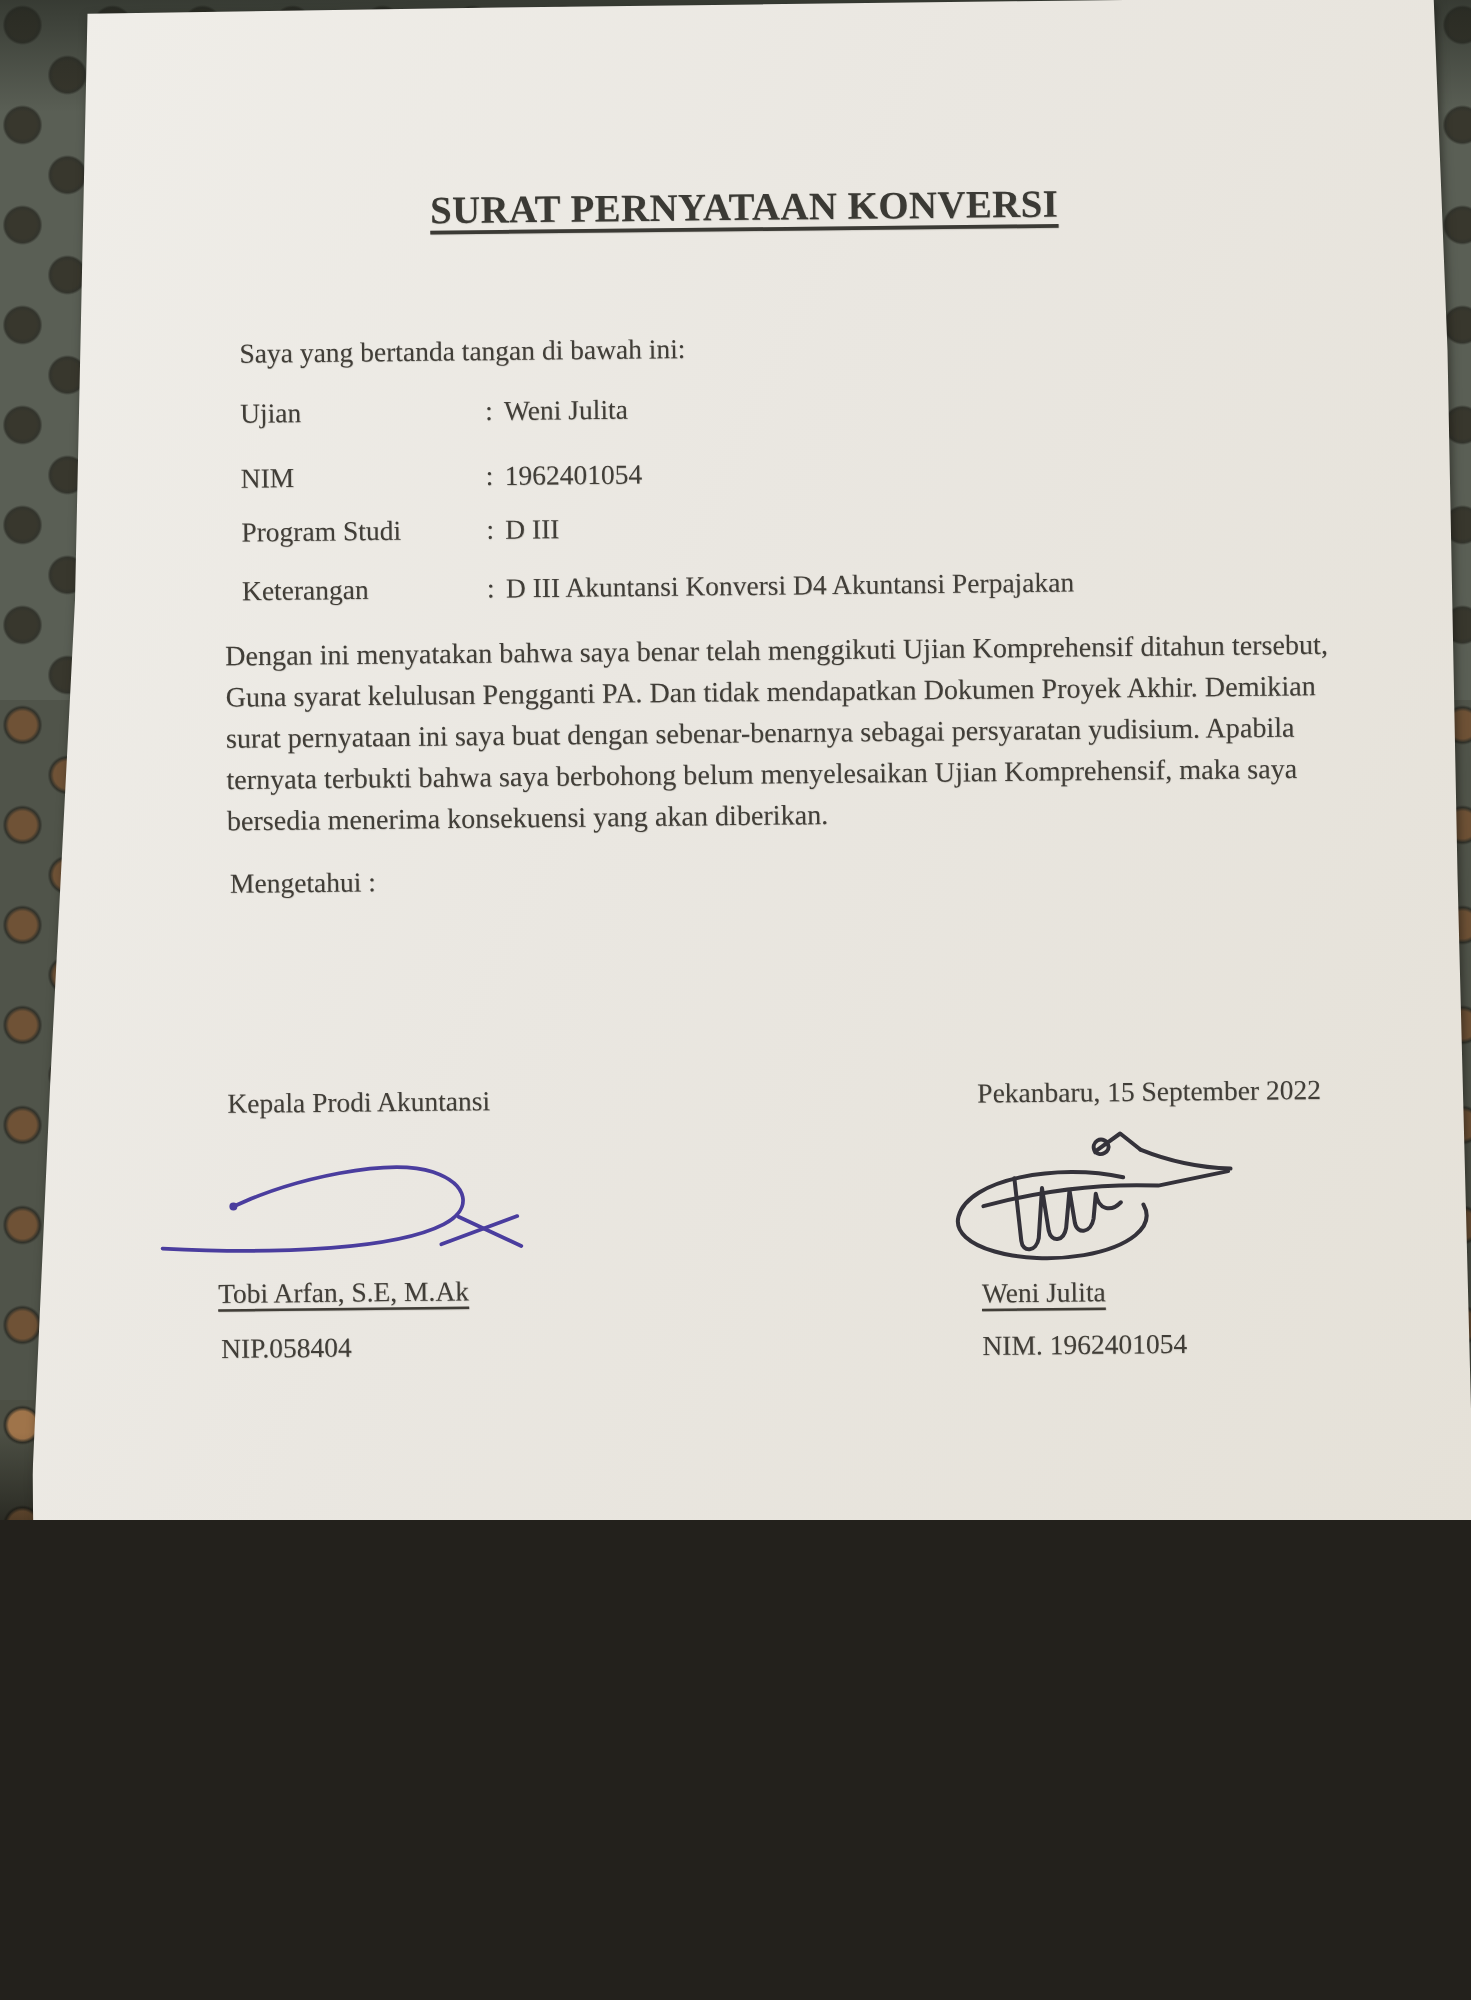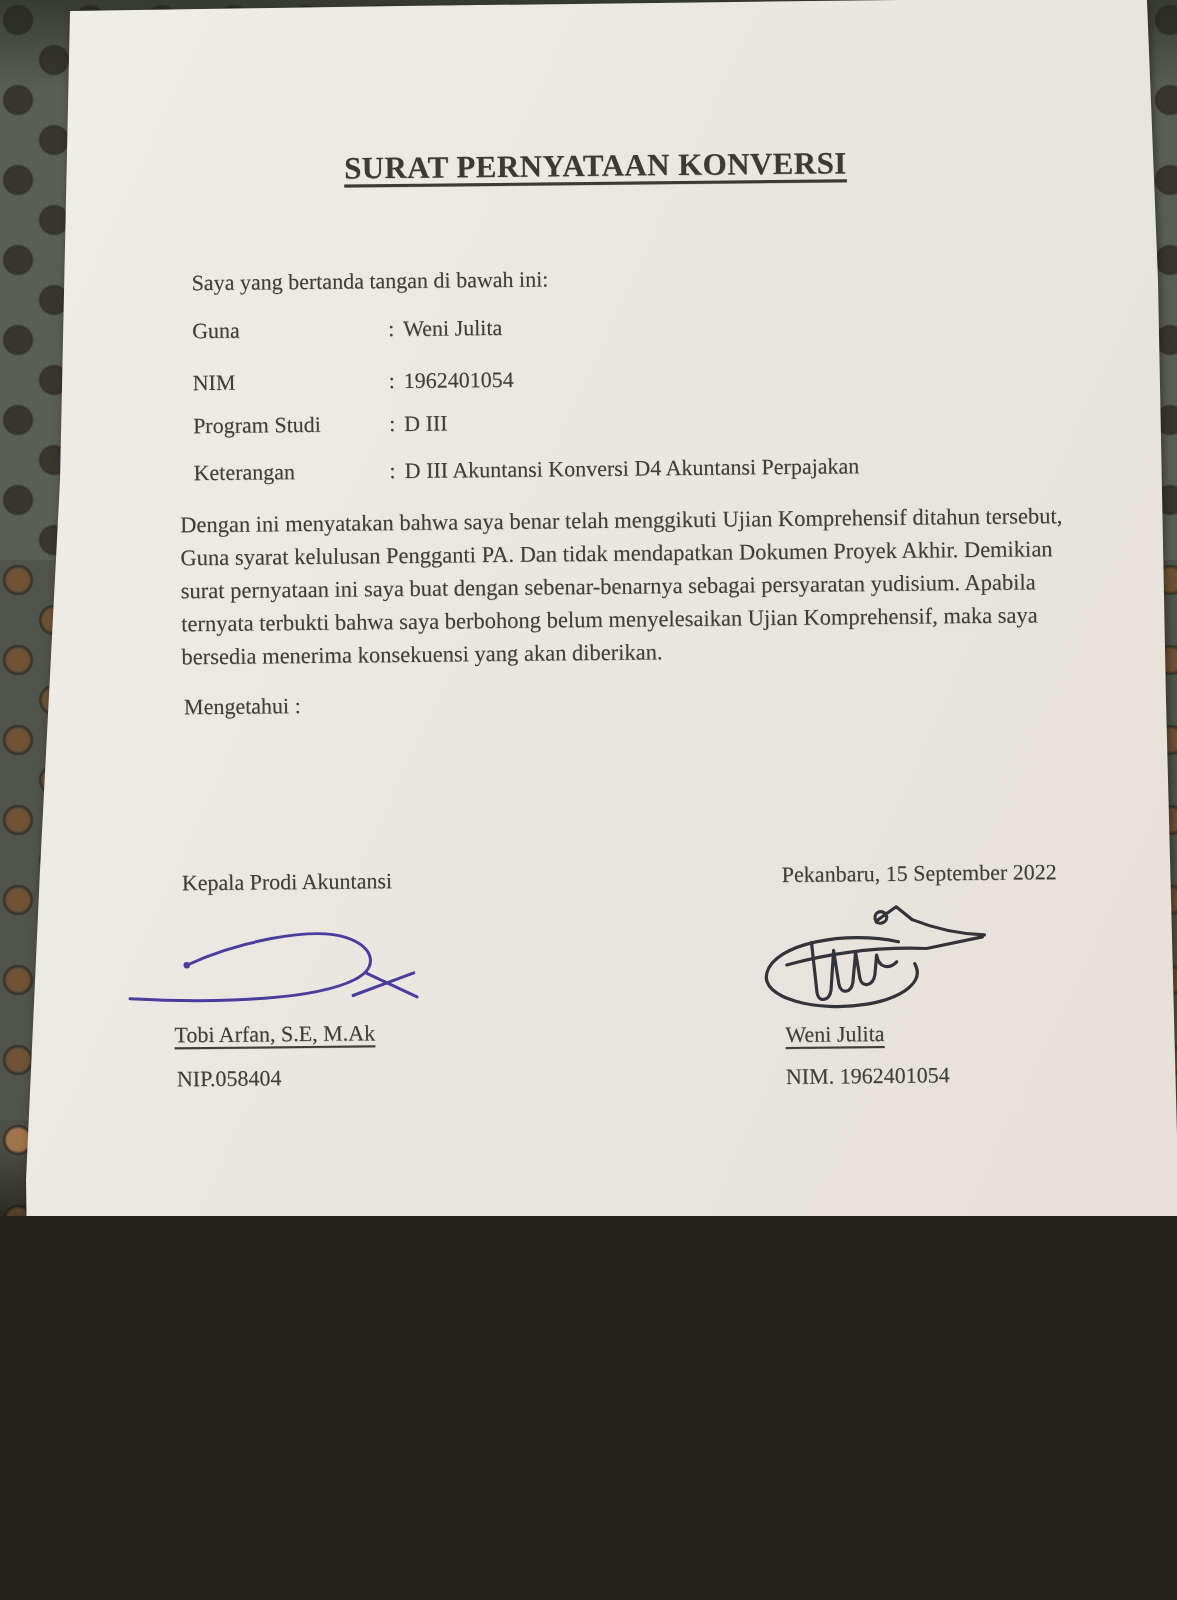--- a/index.html
+++ b/index.html
@@ -85,21 +85,21 @@
   <div class="paper-wrap">
     <div class="paper">
       <div class="content">
 
         <h1 class="title">SURAT PERNYATAAN KONVERSI</h1>
 
         <p class="intro">Saya yang bertanda tangan di bawah ini:</p>
 
         <div class="fields">
           <div class="field-row" style="top:0px">
-            <span>Guna</span>
+            <span>Ujian</span>
             <span class="value"><span class="sep">:</span><span>Weni Julita</span></span>
           </div>
           <div class="field-row" style="top:52px">
             <span>NIM</span>
             <span class="value"><span class="sep">:</span><span>1962401054</span></span>
           </div>
           <div class="field-row" style="top:95px">
             <span>Program Studi</span>
             <span class="value"><span class="sep">:</span><span>D III</span></span>
           </div>

